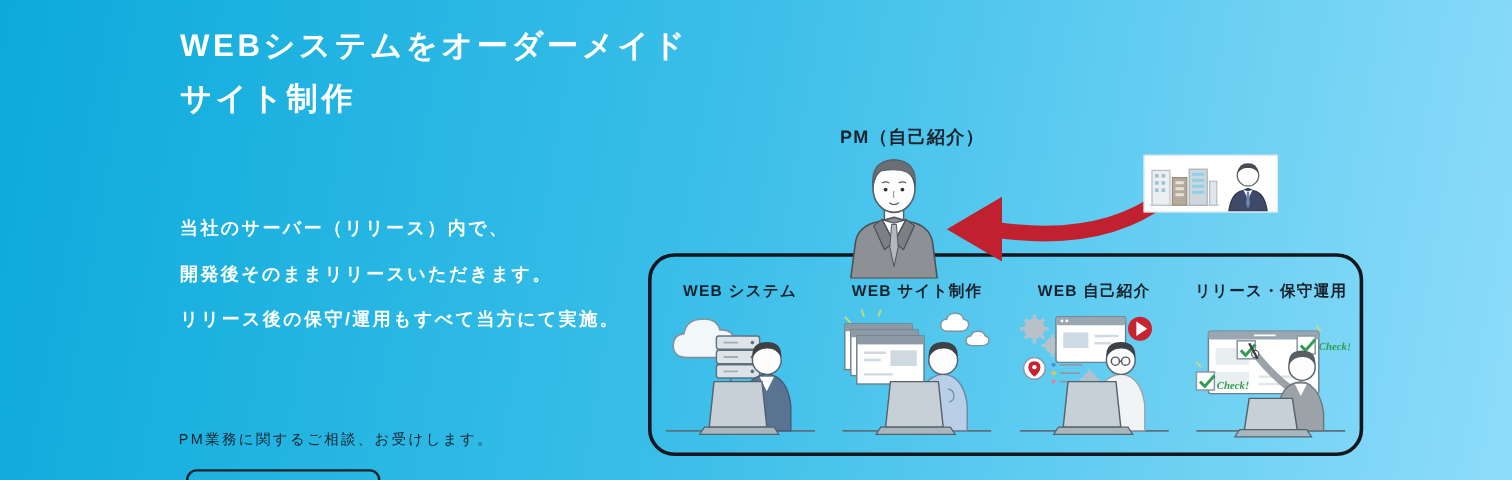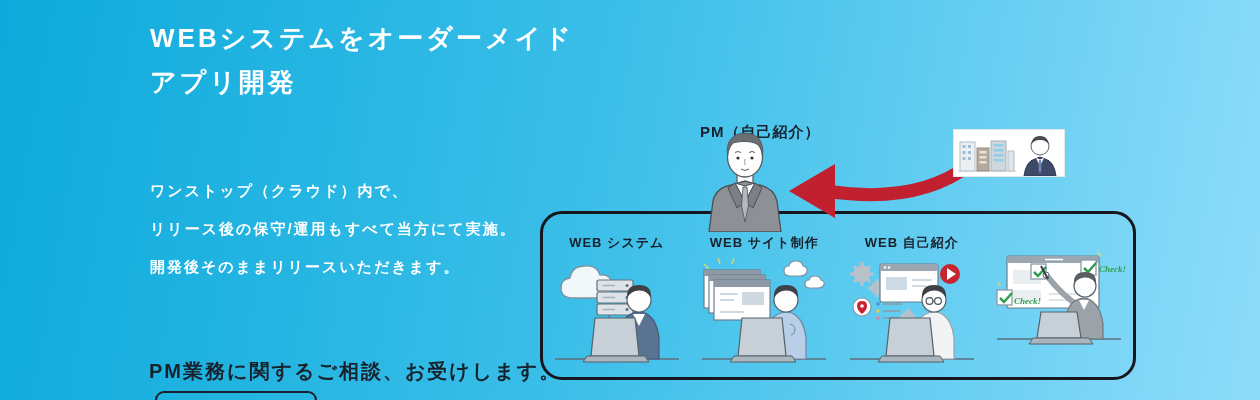--- a/index.html
+++ b/index.html
@@ -7,26 +7,26 @@
   .page {
     position:relative; width:1260px; height:400px; overflow:hidden;
     background:linear-gradient(100deg,#0caadb 0%,#3cbfe9 48%,#8edcfa 100%);
     font-family:"Liberation Sans","DejaVu Sans",sans-serif;
     padding-left:20px;
   }
   .headline { position:absolute; left:150px; top:16px; color:#ffffff; }
   .headline-line { font-size:26px; font-weight:bold; letter-spacing:3px; line-height:44px; white-space:nowrap; }
   .desc { position:absolute; left:150px; top:172px; color:#ffffff; }
   .desc-line { font-size:15px; font-weight:bold; letter-spacing:2px; line-height:38px; white-space:nowrap; }
-  .consult { position:absolute; left:149px; top:358px; color:#18222c; font-size:20px; font-weight:bold; letter-spacing:2px; white-space:nowrap; }
+  .consult { position:absolute; left:149px; top:358px; color:#18222c; font-size:12px; font-weight:normal; letter-spacing:2px; white-space:nowrap; }
   .cta-button {
     position:absolute; left:155px; top:391px; width:162px; height:42px;
     border:2px solid #18222c; border-radius:9px; background:transparent; cursor:pointer;
   }
-  .pm-label { position:absolute; left:700px; top:105px; color:#18222c; font-size:15px; font-weight:bold; letter-spacing:1px; white-space:nowrap; z-index:4;margin-top:18px; }
+  .pm-label { position:absolute; left:700px; top:105px; color:#18222c; font-size:15px; font-weight:bold; letter-spacing:1px; white-space:nowrap; z-index:4; }
   .pm-figure { position:absolute; left:699px; top:126px; z-index:4; }
   .arrow-svg { position:absolute; left:775px; top:140px; z-index:2; }
   .intro-card {
     position:absolute; left:953px; top:129px; width:112px; height:48px;
     background:#ffffff; border:1px solid #e4e7e9; z-index:3;
   }
   .services-box {
     position:absolute; left:540px; top:211px; width:596px; height:169px;
     border:3px solid #16161f; border-radius:22px; display:flex; z-index:1;
   }
@@ -35,27 +35,27 @@
   .service-art { width:132px; height:112px; }
   svg text.check-script { font-style:italic; font-weight:bold; font-size:9px; fill:#2f9e50; font-family:"Liberation Serif","DejaVu Serif",serif; }
 </style>
 </head>
 <body>
 
 <div class="page">
 
   <div class="headline">
     <div class="headline-line">WEBシステムをオーダーメイド</div>
-    <div class="headline-line">アプリ開発</div>
+    <div class="headline-line">サイト制作</div>
   </div>
 
   <div class="desc">
-    <p class="desc-line">ワンストップ（クラウド）内で、</p>
+    <p class="desc-line">当社のサーバー（リリース）内で、</p>
+    <p class="desc-line">開発後そのままリリースいただきます。</p>
     <p class="desc-line">リリース後の保守/運用もすべて当方にて実施。</p>
-    <p class="desc-line">開発後そのままリリースいただきます。</p>
   </div>
 
   <p class="consult">PM業務に関するご相談、お受けします。</p>
 
   <button class="cta-button"></button>
 
   <div class="pm-label">PM（自己紹介）</div>
 
   <svg class="pm-figure" width="92" height="106" viewBox="0 0 92 106">
     <rect x="38" y="46" width="16" height="16" fill="#fdfdfd" stroke="#555d64" stroke-width="1.2"></rect>
@@ -232,20 +232,21 @@
           <circle cx="83.5" cy="47" r="3.4" fill="none" stroke="#50575d" stroke-width="1.2"></circle>
           <circle cx="92" cy="47" r="3.4" fill="none" stroke="#50575d" stroke-width="1.2"></circle>
           <line x1="86.9" y1="47" x2="88.6" y2="47" stroke="#50575d" stroke-width="1.2"></line>
           <polygon points="44,64 84,64 88,102 40,102" fill="#c6d0d6" stroke="#55616b" stroke-width="1.2"></polygon>
           <polygon points="36,102 94,102 98,108 32,108" fill="#aab6bd" stroke="#55616b" stroke-width="1"></polygon>
         </g>
       </svg>
     </div>
 
     <div class="service">
+      <div class="service-label">リリース・保守運用</div>
       <svg class="service-art" viewBox="0 0 132 112">
         <g>
           <rect x="14" y="22" width="92" height="52" rx="2" fill="#ffffff" stroke="#6b7f8c" stroke-width="1.2"></rect>
           <rect x="14" y="22" width="92" height="7" rx="2" fill="#9aa7b1"></rect>
           <line x1="52" y1="25.5" x2="70" y2="25.5" stroke="#ffffff" stroke-width="1.5"></line>
           <rect x="20" y="36" width="28" height="14" fill="#e9eef1"></rect>
           <rect x="20" y="56" width="28" height="12" fill="#e9eef1"></rect>
           <line x1="56" y1="60" x2="98" y2="60" stroke="#dfe6ea" stroke-width="2"></line>
           <line x1="56" y1="66" x2="90" y2="66" stroke="#dfe6ea" stroke-width="2"></line>
         </g>

